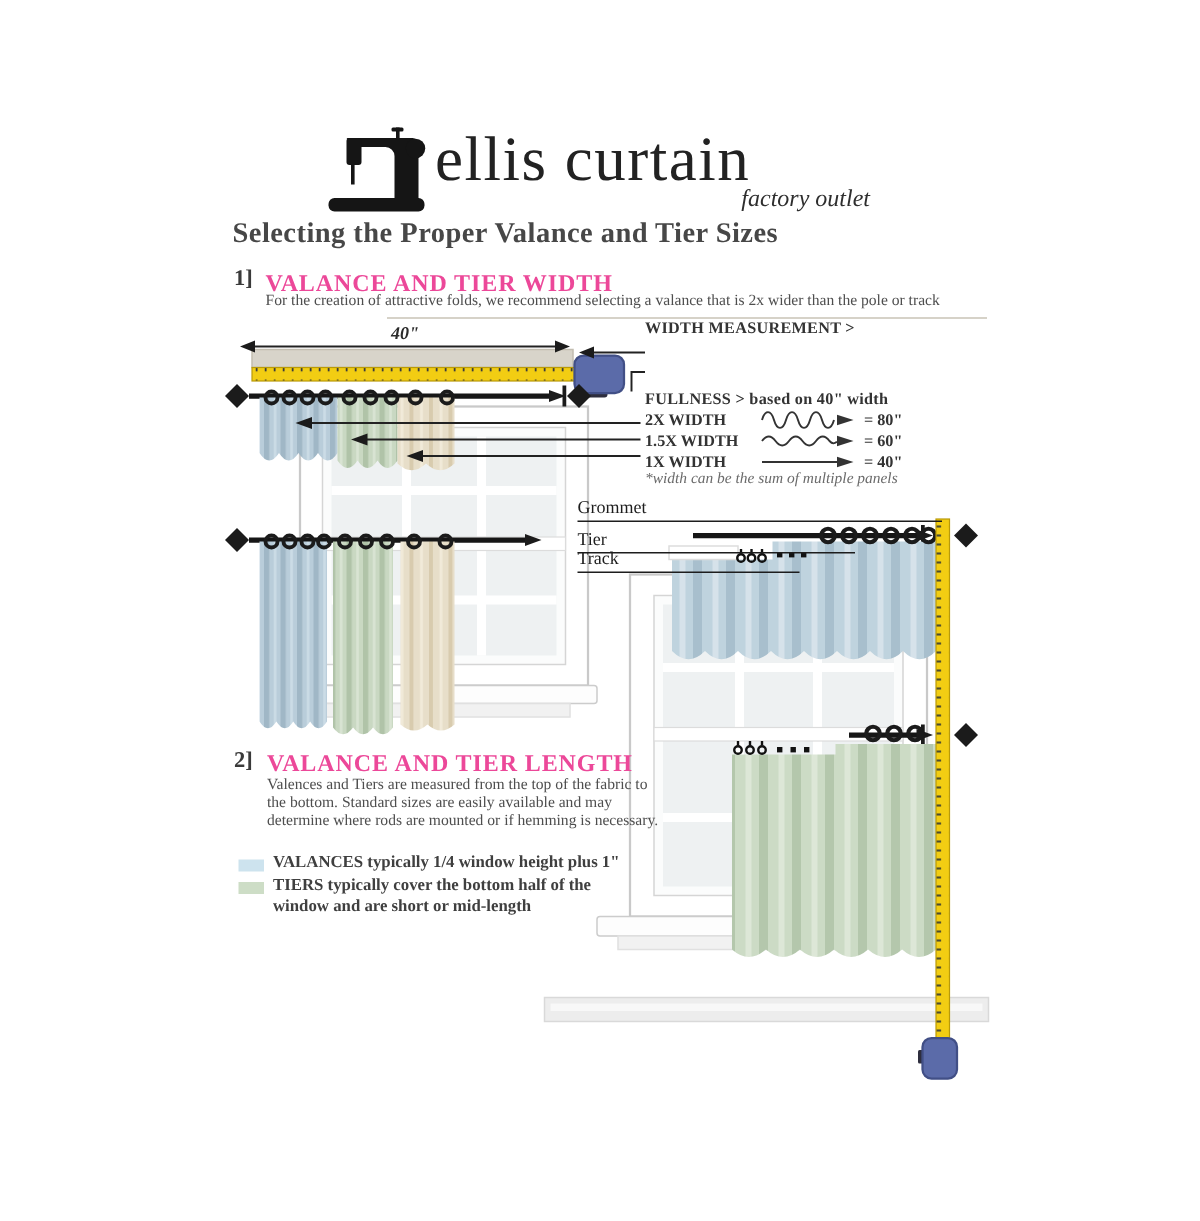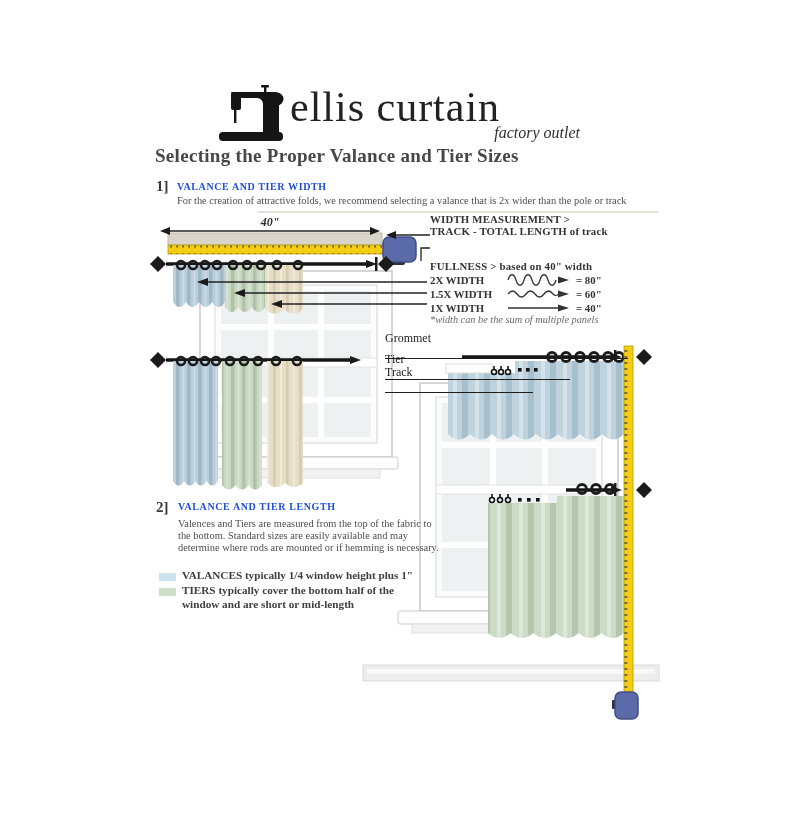--- a/index.html
+++ b/index.html
@@ -9,21 +9,21 @@
   #diagram-svg{position:absolute;left:0;top:0;}
 
   
   #logo-icon{left:216px;top:84px;width:72px;height:60px;}
   #brand{left:290px;top:83px;font-size:42px;letter-spacing:1px;color:#222;white-space:nowrap;}
   #tagline{left:430px;top:124px;width:150px;text-align:right;font-style:italic;font-size:16px;color:#2e2e2e;}
 
   
   #page-title{left:155px;top:145px;font-size:19px;font-weight:bold;letter-spacing:.3px;color:#474747;white-space:nowrap;text-align:right;}
   .sec-num{font-size:15px;font-weight:bold;color:#3a3a3a;}
-  .sec-head{font-size:10px;font-weight:bold;letter-spacing:.6px;color:#1d4ed8;white-space:nowrap;}
+  .sec-head{font-size:16px;font-weight:bold;letter-spacing:.6px;color:#ec4899;white-space:nowrap;}
   .body-txt{font-size:10.4px;color:#4e4e4e;}
   #s1-num{left:156px;top:178px;}
   #s1-head{left:177px;top:181px;}
   #s1-intro{left:177px;top:195px;white-space:nowrap;}
 
   
   #dim40{left:238px;top:215px;width:64px;text-align:center;font-size:12px;font-weight:bold;font-style:italic;color:#2b2b2b;}
   .note-line{font-size:10.8px;font-weight:bold;letter-spacing:.2px;color:#333;white-space:nowrap;}
   #wm-title{left:430px;top:213px;}
   #wm-track{left:430px;top:225px;}
@@ -31,21 +31,21 @@
 
   
   #fullness-title{left:430px;top:260px;}
   .fullness-row{left:430px;height:13px;display:flex;align-items:center;}
   #fr-0{top:273px;} #fr-1{top:287px;} #fr-2{top:301px;}
   .fr-label{width:76px;font-size:10.8px;font-weight:bold;color:#333;white-space:nowrap;}
   .fr-val{margin-left:4px;font-size:10.8px;font-weight:bold;color:#333;white-space:nowrap;}
   #fullness-footnote{left:430px;top:314px;font-size:10.3px;font-style:italic;color:#6a6a6a;white-space:nowrap;}
 
   
-  .hw-label{font-size:12px;color:#1d1d1d;border-bottom:1.6px solid #1d1d1d;padding-bottom:12px;white-space:nowrap;}
+  .hw-label{font-size:12px;color:#1d1d1d;border-bottom:1.6px solid #1d1d1d;padding-bottom:1px;white-space:nowrap;}
   #lbl-grommet{left:385px;top:331px;width:243px;}
   #lbl-pole{left:385px;top:352px;width:185px;}
   #lbl-track{left:385px;top:365px;width:148px;}
 
   
   #s2-num{left:156px;top:499px;}
   #s2-head{left:178px;top:501px;}
   #s2-body{left:178px;top:518px;width:262px;line-height:12px;}
   .swatch{width:17px;height:8px;}
   #sw-valances{left:159px;top:573px;}
@@ -297,21 +297,20 @@
   <div id="tagline" class="abs">factory outlet</div>
 
   <div id="page-title" class="abs">Selecting the Proper Valance and Tier Sizes</div>
 
   <div id="s1-num" class="abs sec-num">1]</div>
   <div id="s1-head" class="abs sec-head">VALANCE AND TIER WIDTH</div>
   <div id="s1-intro" class="abs body-txt">For the creation of attractive folds, we recommend selecting a valance that is 2x wider than the pole or track</div>
 
   <div id="dim40" class="abs">40"</div>
   <div id="wm-title" class="abs note-line">WIDTH MEASUREMENT &gt;</div>
-  <div id="wm-track" class="abs note-line">TRACK - TOTAL LENGTH of track</div>
 
   <div id="fullness-title" class="abs note-line">FULLNESS &gt; based on 40" width</div>
 
   <div id="fr-0" class="abs fullness-row">
     <span class="fr-label">2X WIDTH</span>
     <svg width="66" height="12" viewBox="0 0 66 12">
       <path d="M2,6 C4,-1 8,-1 10,6 C12,13 16,13 18,6 C20,-1 24,-1 26,6 C28,13 32,13 34,6 C36,-1 40,-1 42,6 C44,13 48,13 50,6" stroke="#333" stroke-width="1.3" fill="none"></path>
       <polygon points="52,2.5 63,6 52,9.5" fill="#333"></polygon>
     </svg>
     <span class="fr-val">= 80"</span>

